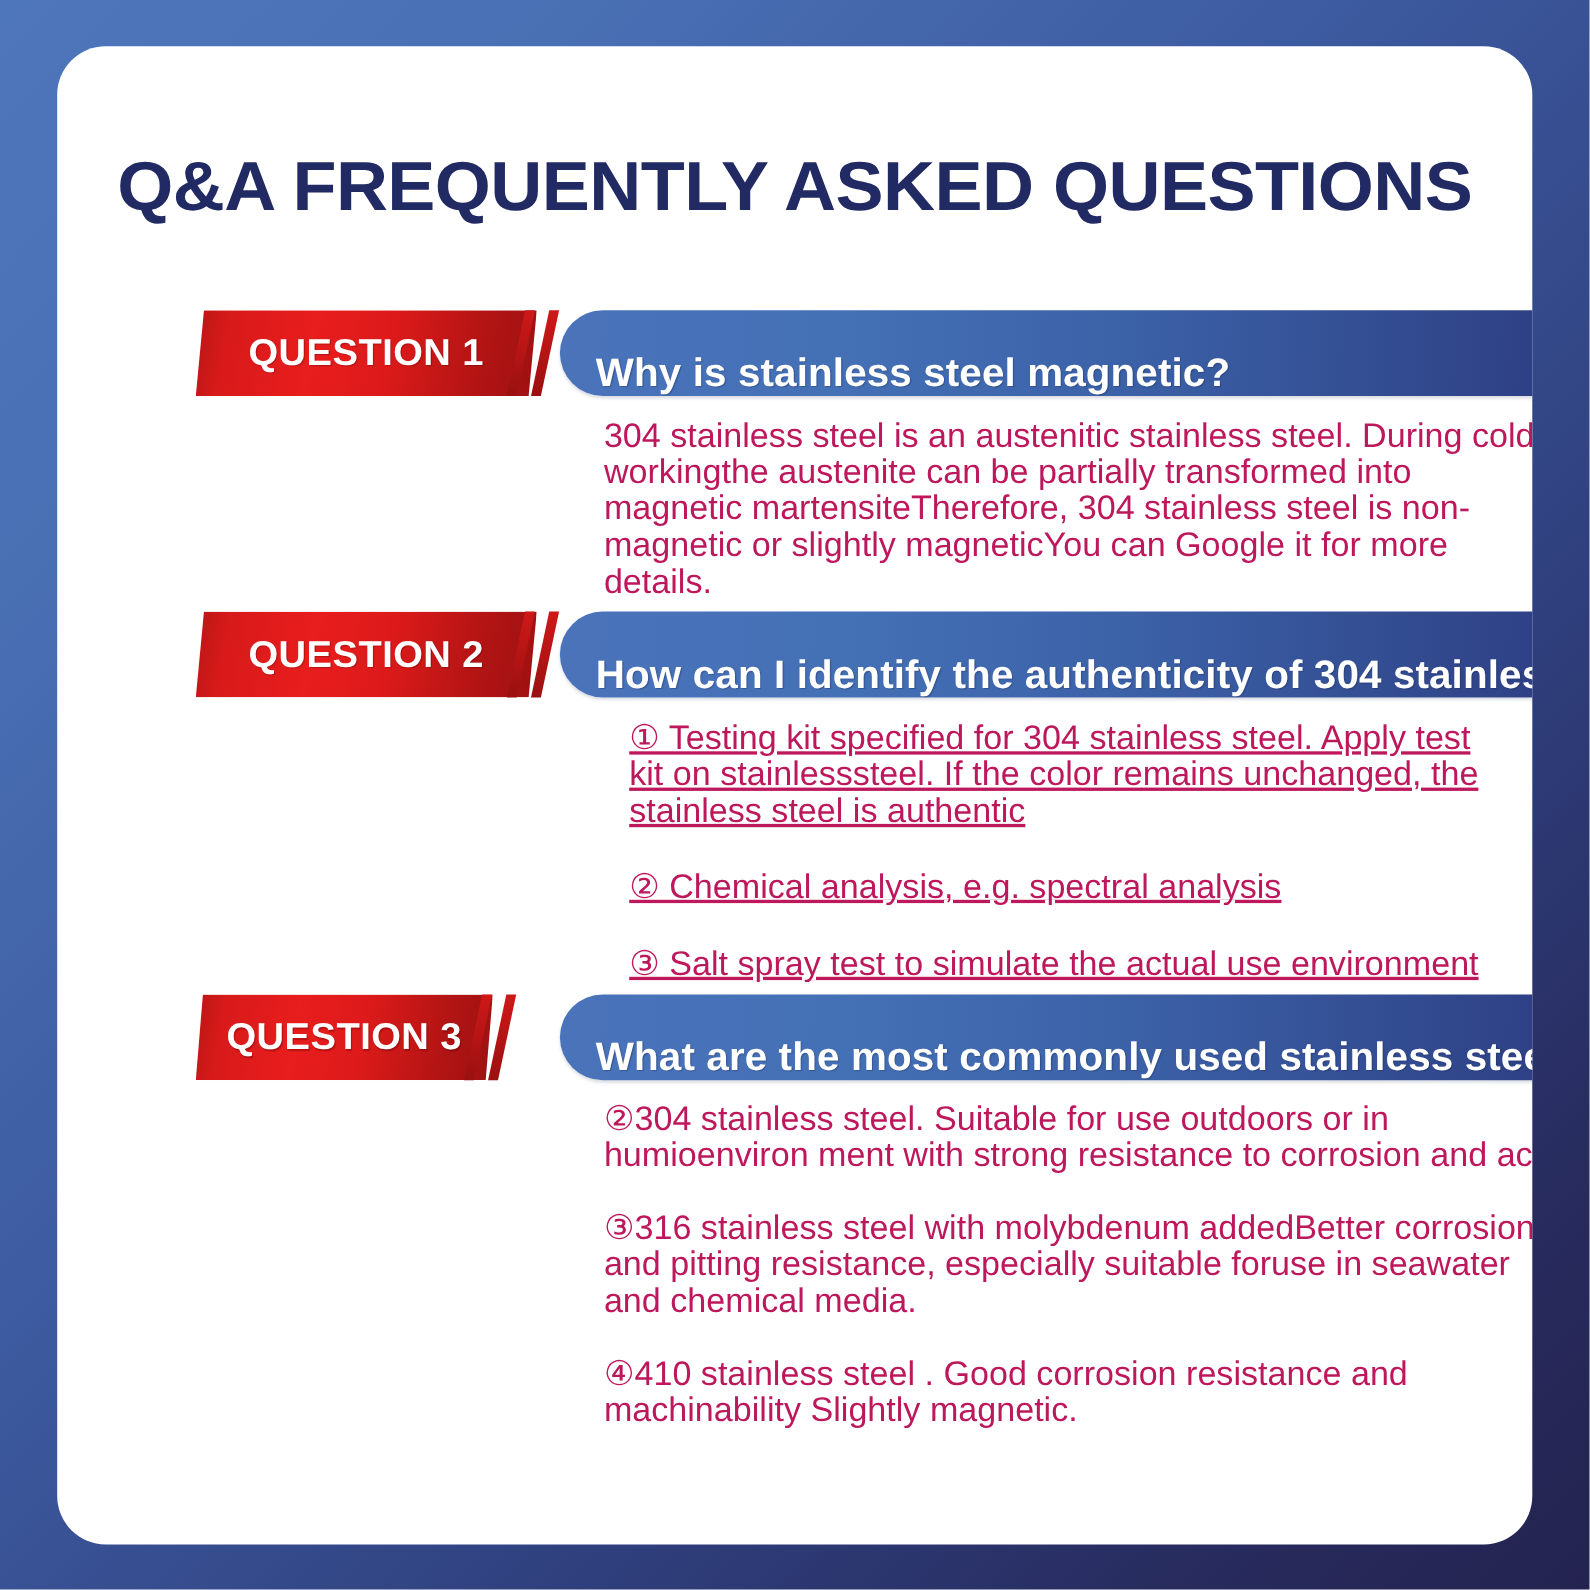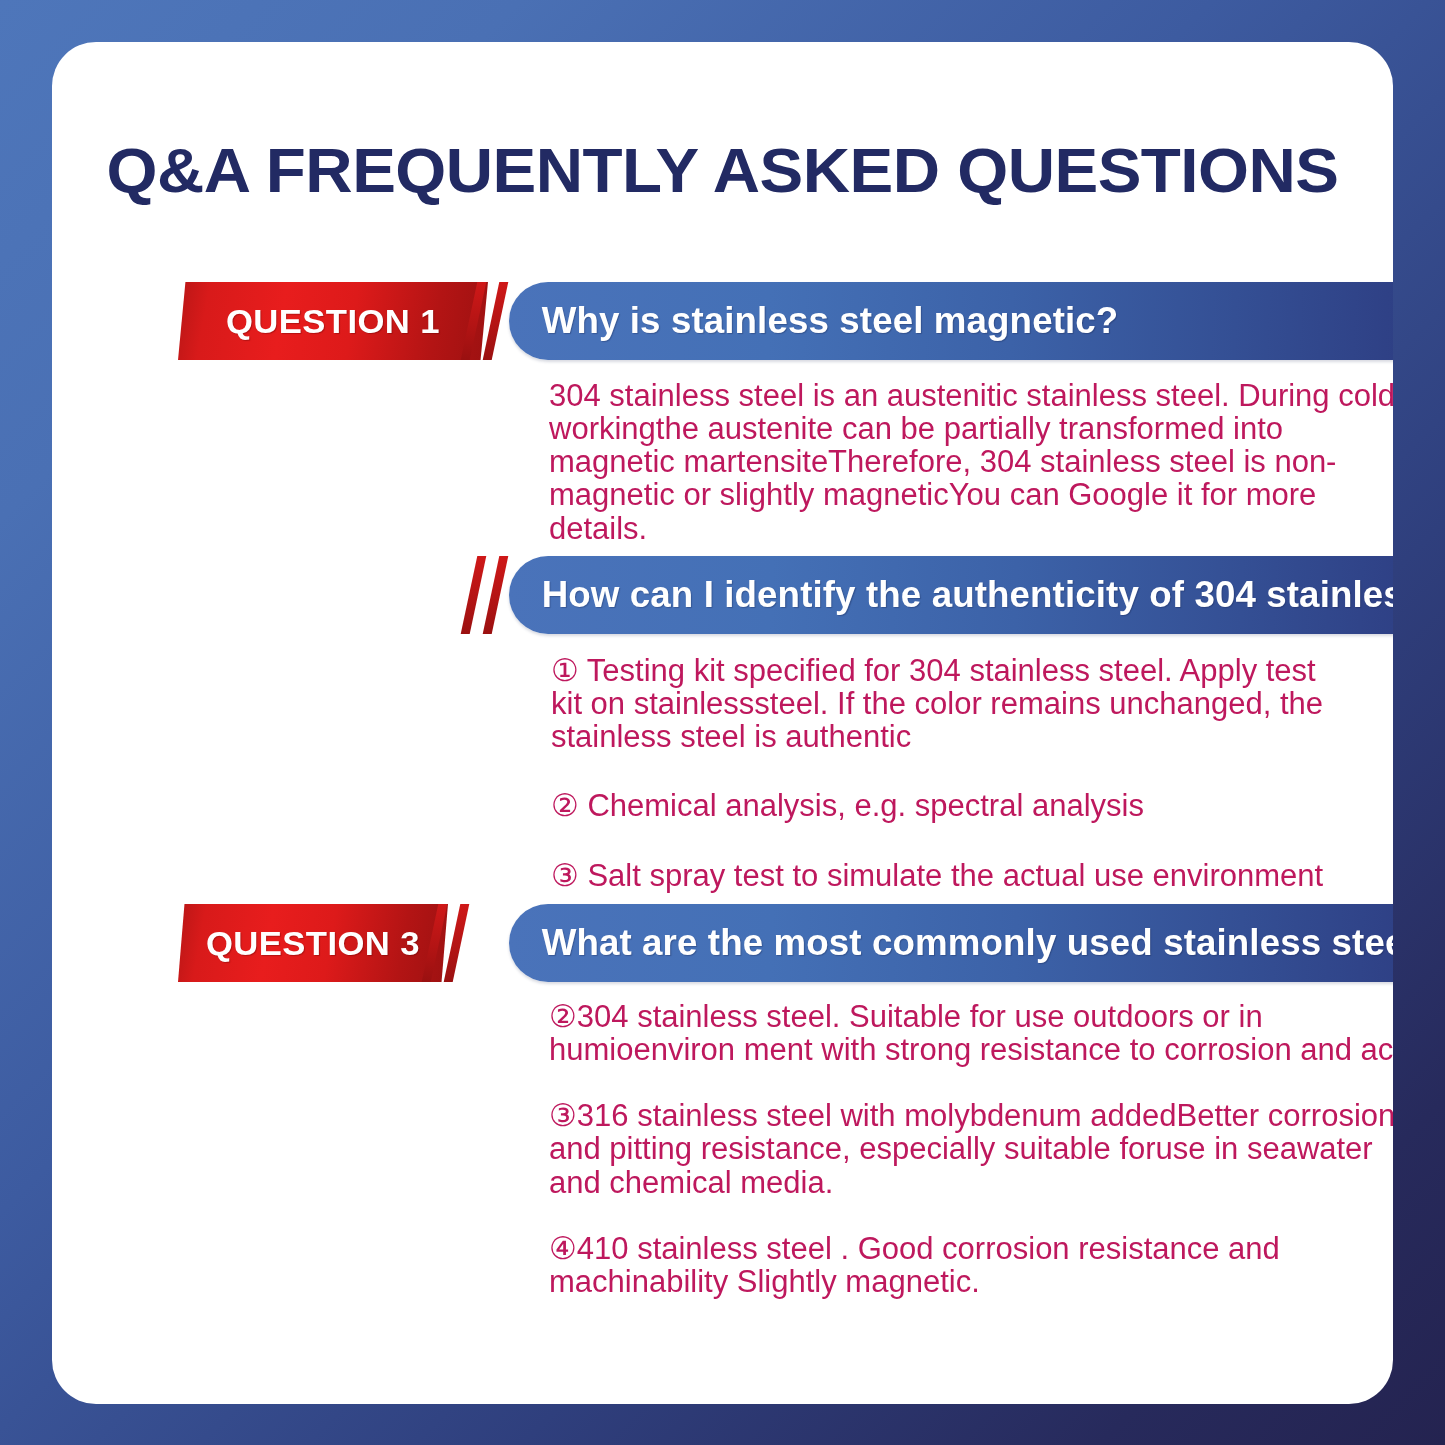--- a/index.html
+++ b/index.html
@@ -100,21 +100,21 @@
   .slash.s2 { left: 30px; }
 
   
   .q-pill {
     position: absolute;
     top: 0;
     height: 78px;
     border-radius: 39px;
     background: linear-gradient(92deg, #4a73ba 0%, #4470b6 28%, #3c62a8 54%, #344f94 78%, #2d3c81 100%);
     display: flex;
-    align-items: center;
+    align-items: flex-end;
     box-shadow: 0 2px 3px rgba(40,50,90,0.18);
   }
   .q-pill-label {
     font-family: "Liberation Sans Narrow", "Liberation Sans", sans-serif;
     font-weight: bold;
     font-size: 36px;
     color: #ffffff;
     padding-left: 32px;
     white-space: nowrap;
     letter-spacing: 0.1px;
@@ -133,21 +133,21 @@
     transform: scaleX(1.0);
   }
   .answer p {
     margin: 0;
   }
   .answer p + p {
     margin-top: 30px;
   }
 
   .a1 { left: 497px; top: 337px; width: 858px; }
-  .a2 { left: 499px; top: 612px; width: 790px; }
+  .a2 { left: 520px; top: 612px; width: 790px; text-decoration: underline; }
   .a3 { left: 497px; top: 958px; width: 880px; }
 
   .a2 p + p { margin-top: 36px; }
   .a3 p + p { margin-top: 33px; }
 </style>
 </head>
 <body>
 
 <div class="page-frame">
   <div class="card">
@@ -168,20 +168,23 @@
         </div>
       </div>
     </div>
 
     <div class="answer a1">
       <p>304 stainless steel is an austenitic stainless steel. During cold workingthe austenite can be partially transformed into magnetic martensiteTherefore, 304 stainless steel is non-magnetic or slightly magneticYou can Google it for more details.</p>
     </div>
 
     <div class="qa-block" style="top:514px;">
       <div class="banner-row">
+        <div class="q-tag" style="left:112px; width:310px;">
+          <span class="q-tag-label">QUESTION 2</span>
+        </div>
         <div class="slash-group" style="left:395px;">
           <span class="slash s1"></span>
           <span class="slash s2"></span>
         </div>
         <div class="q-pill" style="left:443px; width:938px;">
           <span class="q-pill-label">How can I identify the authenticity of 304 stainless steel?</span>
         </div>
       </div>
     </div>
 

